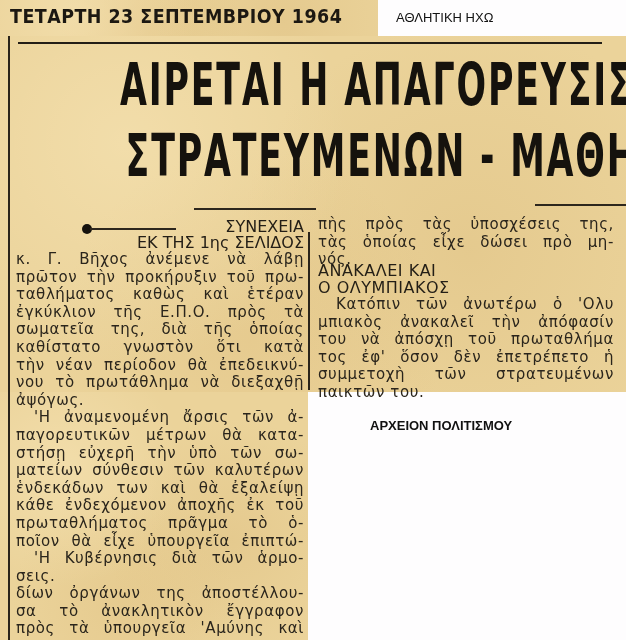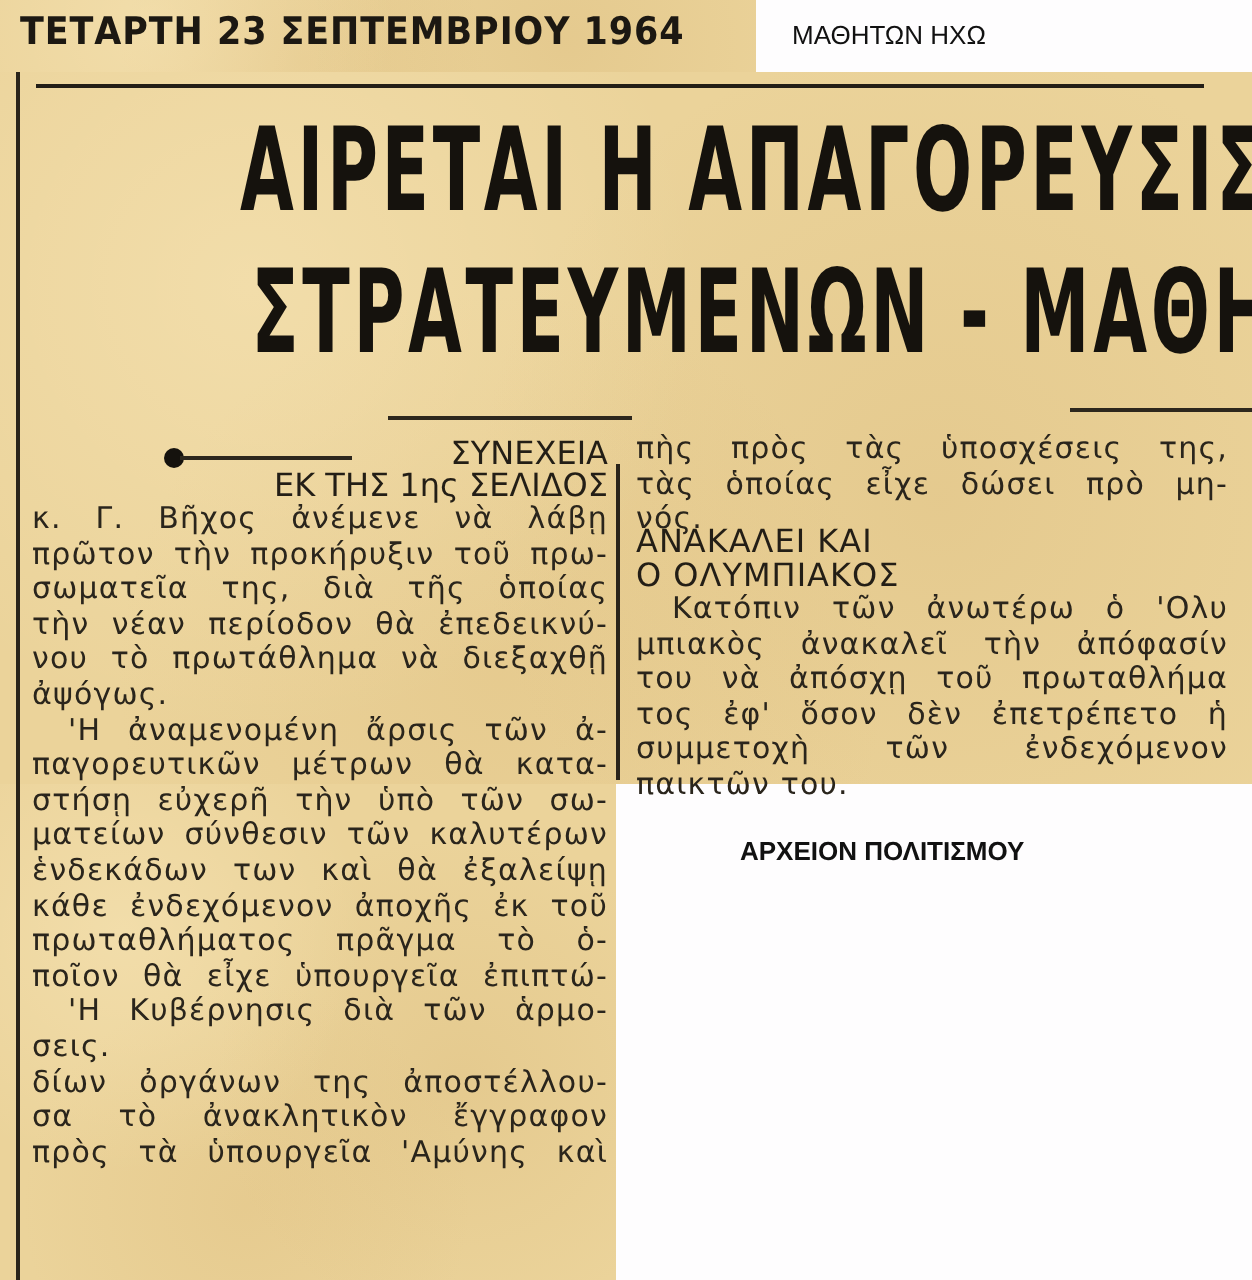--- a/index.html
+++ b/index.html
@@ -82,42 +82,45 @@
 </head>
 <body>
 
 <div class="paper paper-top"></div>
 <div class="paper paper-main"></div>
 <div class="paper paper-left"></div>
 <div class="white-header-box"></div>
 <div class="white-right-box"></div>
 
 <div class="dateline">ΤΕΤΑΡΤΗ 23 ΣΕΠΤΕΜΒΡΙΟΥ 1964</div>
-<div class="overlay-label label-top">ΜΑΘΗΤΩΝ ΗΧΩ</div>
+<div class="overlay-label label-top">ΑΘΛΗΤΙΚΗ ΗΧΩ</div>
 
 <div class="border-left"></div>
 <div class="rule-top"></div>
 
 <div class="headline headline-1">ΑΙΡΕΤΑΙ Η ΑΠΑΓΟΡΕΥΣΙΣ ΣΥΜΜΕΤΟΧΗΣ</div>
 <div class="headline headline-2">ΣΤΡΑΤΕΥΜΕΝΩΝ - ΜΑΘΗΤΩΝ  ΣΤΟΥΣ ΑΓΩΝΑΣ</div>
 
 <div class="rule-mid"></div>
 <div class="rule-right-top"></div>
 
 <div class="bullet"></div>
 <div class="bullet-line"></div>
 <div class="continued continued-1">ΣΥΝΕΧΕΙΑ</div>
 <div class="continued continued-2">ΕΚ ΤΗΣ 1ης ΣΕΛΙΔΟΣ</div>
 
 <div class="col-sep"></div>
 
 <div class="body-text col-left">
   <span class="line">κ. Γ. Βῆχος ἀνέμενε νὰ λάβῃ</span>
   <span class="line">πρῶτον τὴν προκήρυξιν τοῦ πρω-</span>
+  <span class="line">ταθλήματος καθὼς καὶ ἑτέραν</span>
+  <span class="line">ἐγκύκλιον τῆς Ε.Π.Ο. πρὸς τὰ</span>
   <span class="line">σωματεῖα της, διὰ τῆς ὁποίας</span>
+  <span class="line">καθίστατο γνωστὸν ὅτι κατὰ</span>
   <span class="line">τὴν νέαν περίοδον θὰ ἐπεδεικνύ-</span>
   <span class="line">νου τὸ πρωτάθλημα νὰ διεξαχθῇ</span>
   <span class="line last">ἀψόγως.</span>
   <span class="line indent">'Η ἀναμενομένη ἄρσις τῶν ἀ-</span>
   <span class="line">παγορευτικῶν μέτρων θὰ κατα-</span>
   <span class="line">στήσῃ εὐχερῆ τὴν ὑπὸ τῶν σω-</span>
   <span class="line">ματείων σύνθεσιν τῶν καλυτέρων</span>
   <span class="line">ἑνδεκάδων των καὶ θὰ ἐξαλείψῃ</span>
   <span class="line">κάθε ἐνδεχόμενον ἀποχῆς ἐκ τοῦ</span>
   <span class="line">πρωταθλήματος πρᾶγμα τὸ ὁ-</span>
@@ -137,17 +140,17 @@
 </div>
 
 <div class="subhead subhead-1">ΑΝΑΚΑΛΕΙ ΚΑΙ</div>
 <div class="subhead subhead-2">Ο ΟΛΥΜΠΙΑΚΟΣ</div>
 
 <div class="body-text col-right-2">
   <span class="line indent">Κατόπιν τῶν ἀνωτέρω ὁ 'Ολυ</span>
   <span class="line">μπιακὸς ἀνακαλεῖ τὴν ἀπόφασίν</span>
   <span class="line">του νὰ ἀπόσχῃ τοῦ πρωταθλήμα</span>
   <span class="line">τος ἐφ' ὅσον δὲν ἐπετρέπετο ἡ</span>
-  <span class="line">συμμετοχὴ τῶν ἐνδεχόμενον</span>
+  <span class="line">συμμετοχὴ τῶν στρατευμένων</span>
   <span class="line last">παικτῶν του.</span>
 </div>
 
 <div class="overlay-label label-archive">ΑΡΧΕΙΟΝ ΠΟΛΙΤΙΣΜΟΥ</div>
 
 </body></html>

